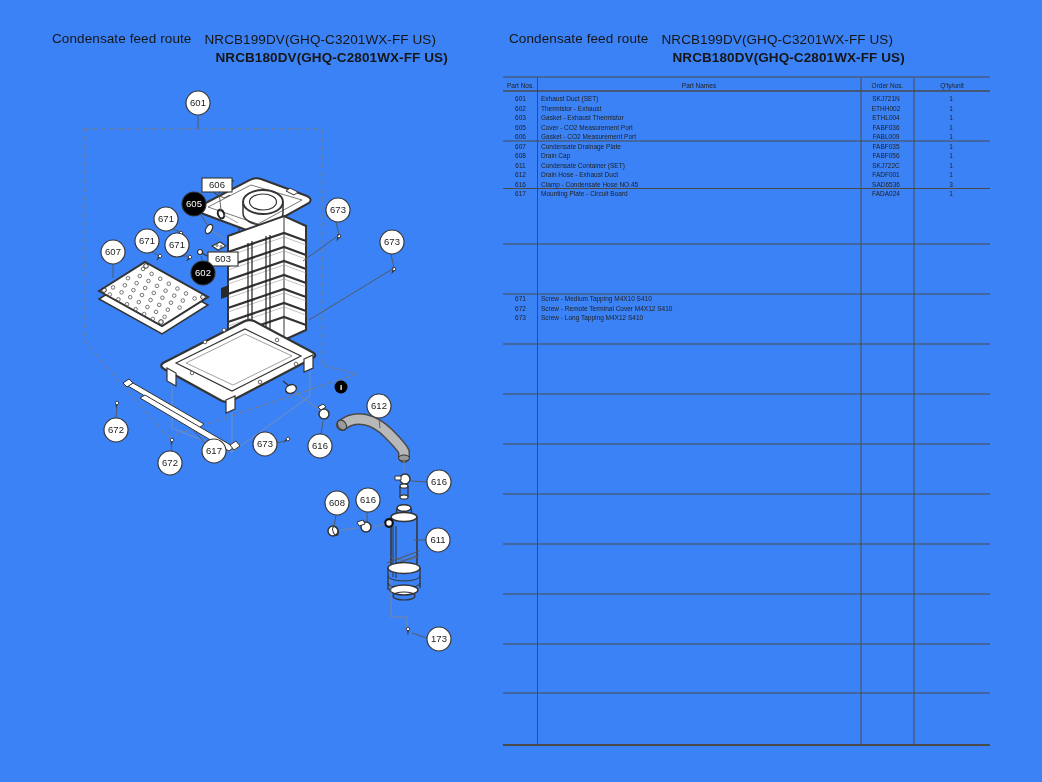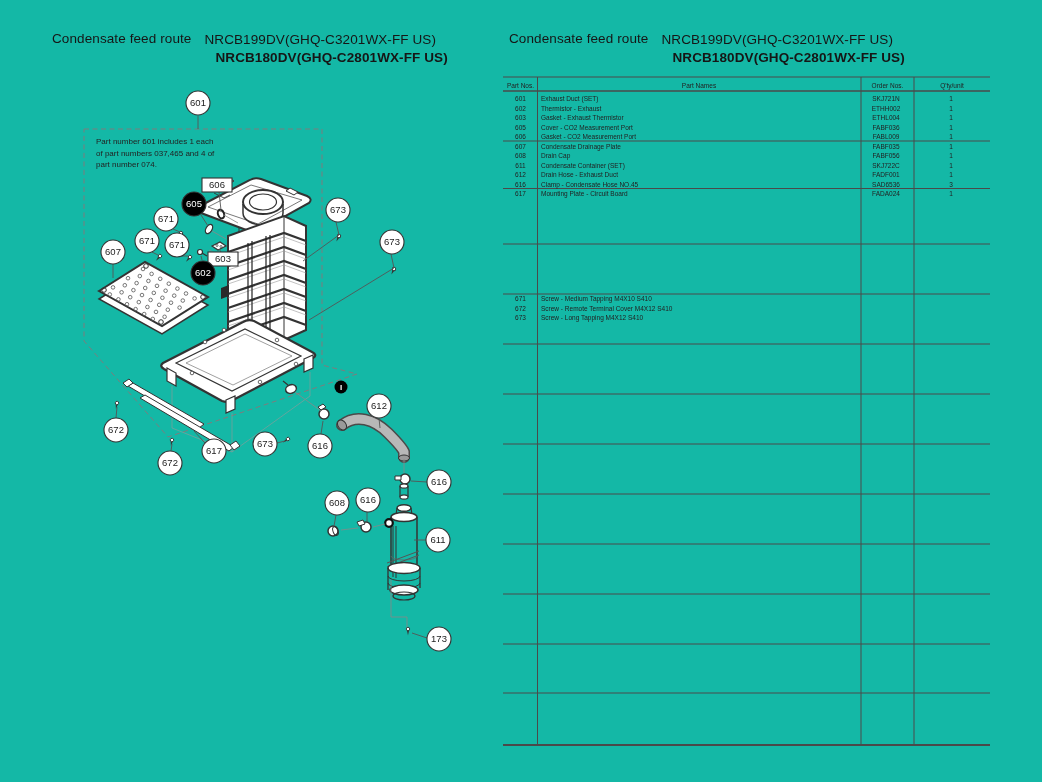--- a/index.html
+++ b/index.html
@@ -1,16 +1,16 @@
 <!DOCTYPE html>
 <html><head>
 <meta charset="utf-8">
 <style>
   html,body{margin:0;padding:0;background:#e8e8e8;}
-  .page{position:relative;width:1042px;height:782px;background:#14b8a6;
+  .page{position:relative;width:1042px;height:782px;background:#3b82f6;
         font-family:"Liberation Sans",sans-serif;color:#1a1a1a;overflow:hidden;}
   .title-block{position:absolute;top:31px;display:flex;font-size:13.5px;
                letter-spacing:.1px;color:#161616;white-space:nowrap;}
   .title-label{margin-right:13px;}
   .title-models div{line-height:18px;}
   .title-models div:nth-child(2){margin-left:11px;font-weight:bold;}
   .note-box{position:absolute;left:96px;top:136px;width:170px;font-size:8px;
             line-height:11.5px;color:#222;}
   svg text{font-family:"Liberation Sans",sans-serif;}
 </style>
@@ -27,25 +27,20 @@
     </div>
   </div>
   <div class="title-block" style="left:509px;">
     <div class="title-label">Condensate feed route</div>
     <div class="title-models">
       <div>NRCB199DV(GHQ-C3201WX-FF US)</div>
       <div>NRCB180DV(GHQ-C2801WX-FF US)</div>
     </div>
   </div>
 
-  <div class="note-box">
-    <div>Part number 601 includes 1 each</div>
-    <div>of part numbers 037,465 and 4 of</div>
-    <div>part number 074.</div>
-  </div>
 
   <svg id="diagram" viewBox="0 0 500 700" style="position:absolute;left:0;top:0;width:500px;height:700px;">
 
     <path d="M84 129 H322 V365 L357 374 L168 437 L84 341 V129 Z" fill="none" stroke="#7d7d7d" stroke-width="1" stroke-dasharray="5 3.5"></path>
 
     <g stroke="#333" fill="none">
       <path d="M198 207 L250 180 Q255 177 261 179 L307 196 Q313 199 309 203 L260 230 Q255 233 249 231 L201 213 Q195 210 198 207 Z" fill="#fff" stroke-width="2"></path>
       <path d="M208 207 L251 185 L302 200 L258 224 Z" stroke-width="0.8" stroke="#555"></path>
       <ellipse cx="263" cy="202" rx="20" ry="12" fill="#fff" stroke-width="2"></ellipse>
       <ellipse cx="263" cy="202" rx="13.5" ry="8" stroke-width="1.2"></ellipse>

